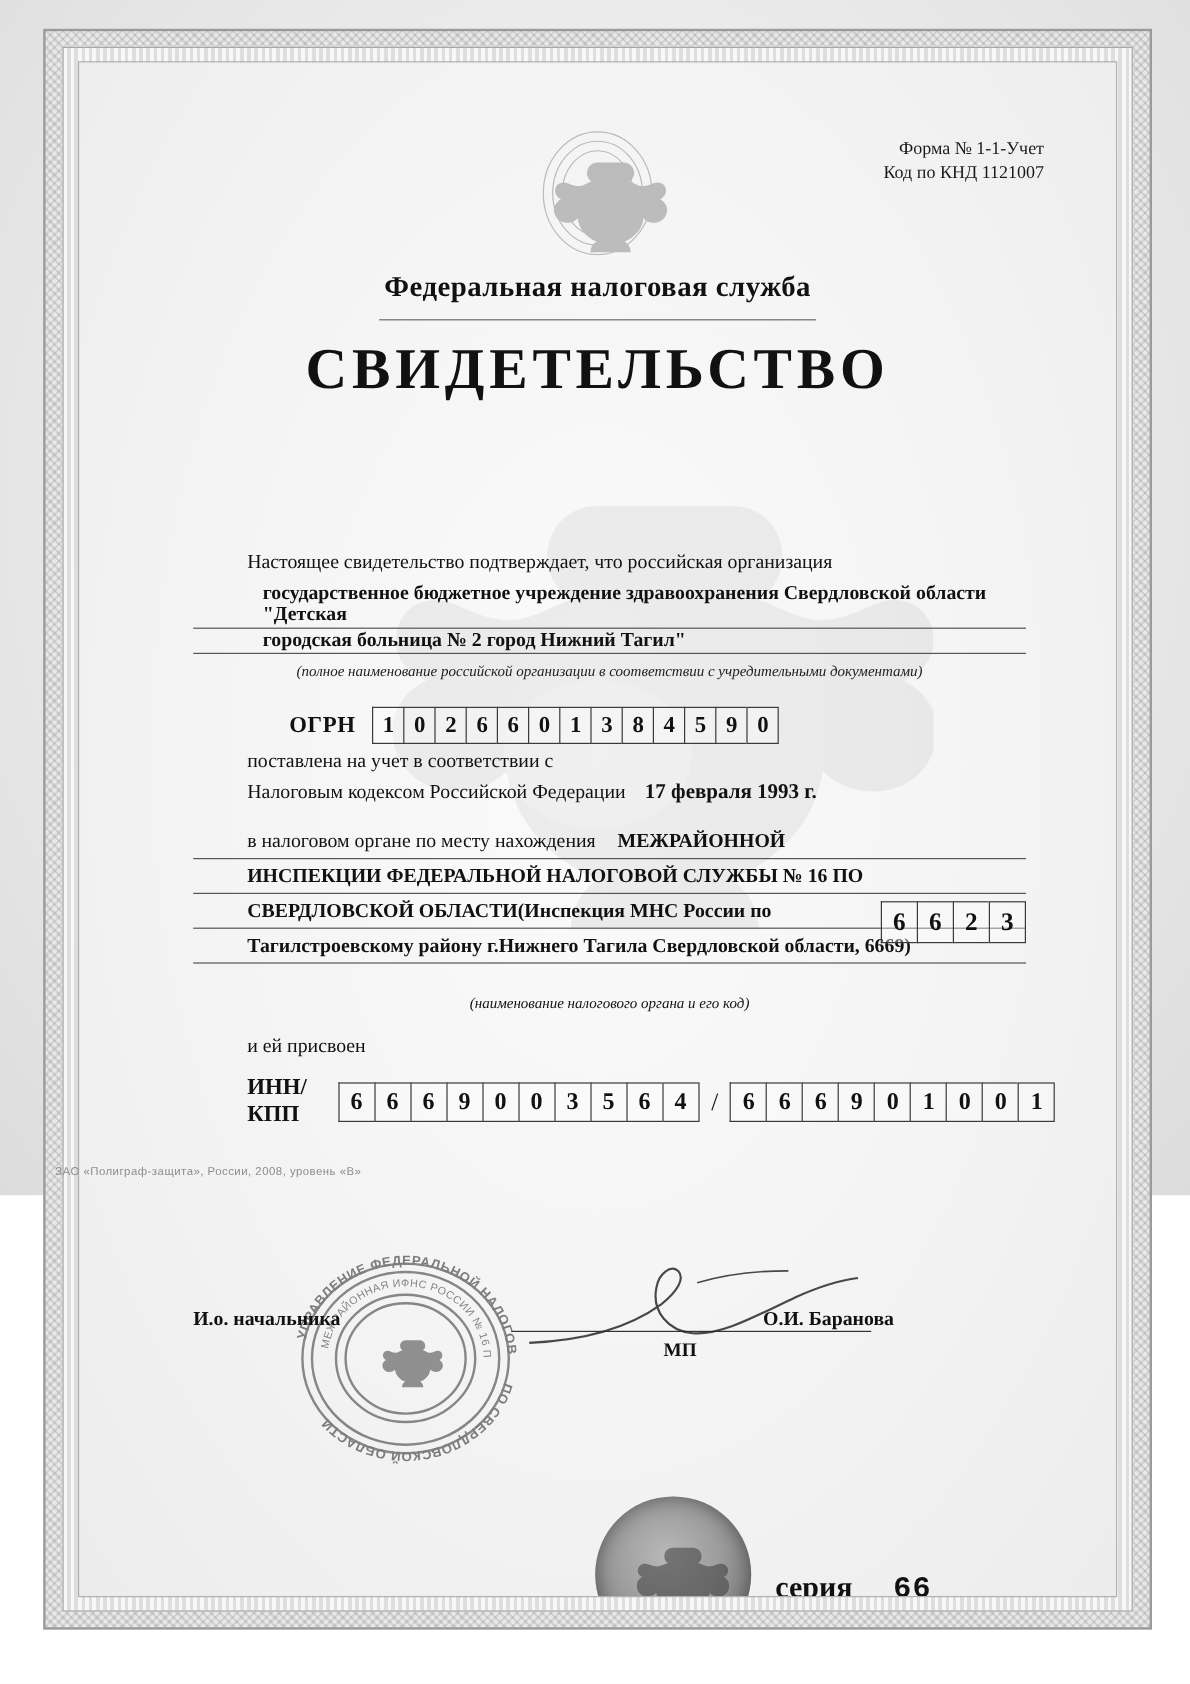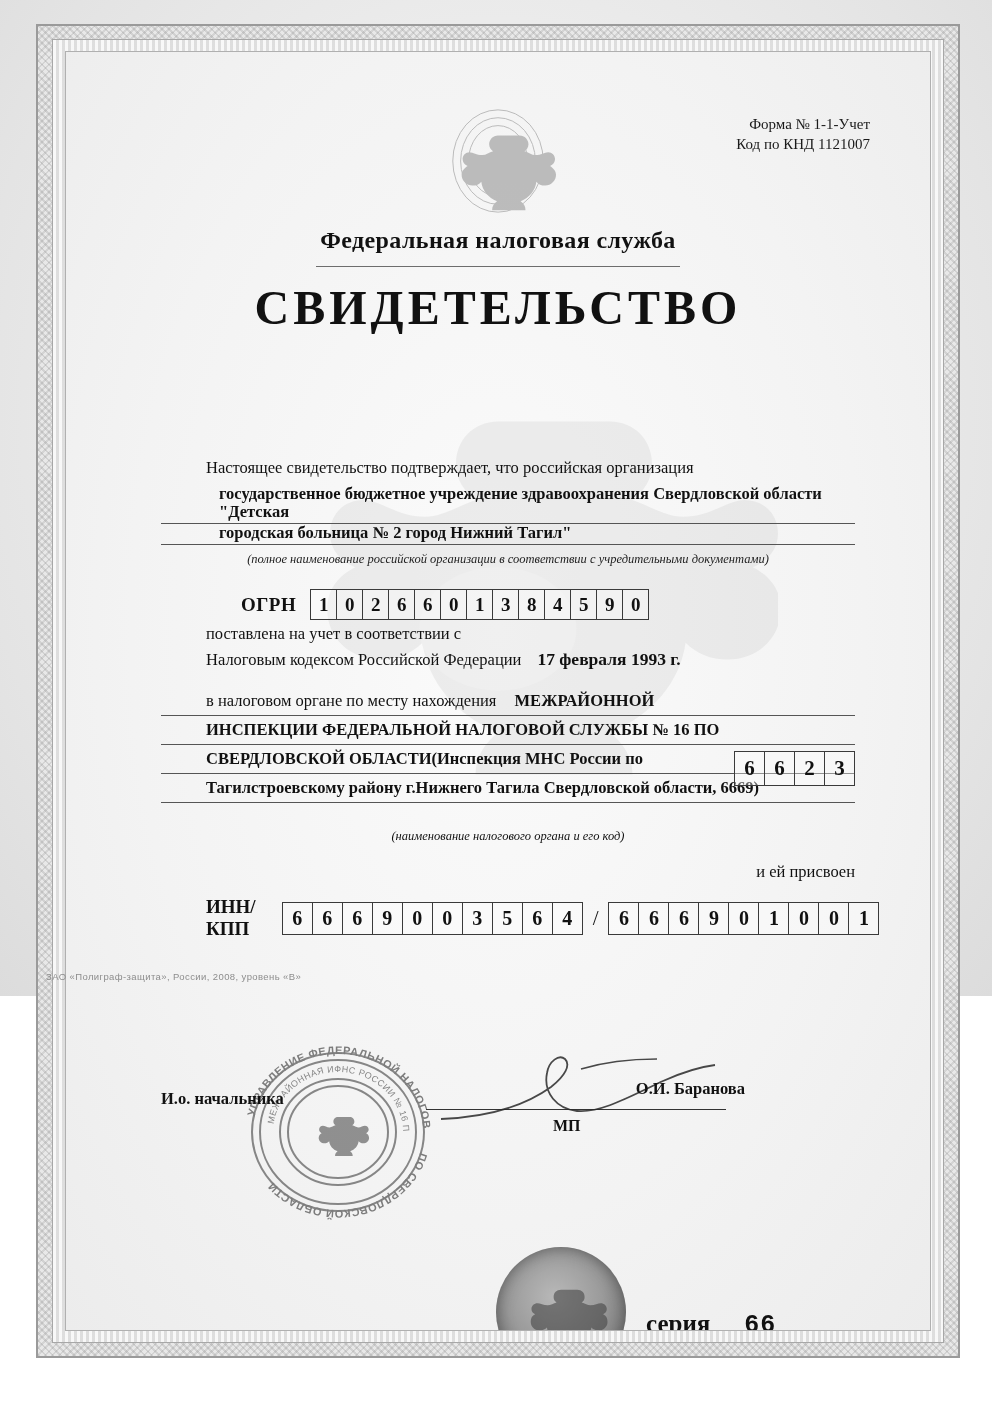--- a/index.html
+++ b/index.html
@@ -180,39 +180,39 @@
   .row-strong { font-weight: bold; font-size: 16.5px; }
 
   .code-boxes {
     position: absolute;
     right: 0; top: 64px;
   }
   .code-boxes .cell { width: 29px; height: 33px; font-size: 21px; }
 
   .caption-organ { text-align: center; font-style: italic; font-size: 12.5px; margin-top: 26px; }
 
-  .assigned { margin-top: 18px; padding-left: 45px; font-size: 16.5px; text-align: right; }
+  .assigned { margin-top: 18px; padding-left: 45px; font-size: 16.5px; }
 
   .inn-row { margin-top: 14px; padding-left: 45px; display: flex; align-items: center; }
   .inn-label { font-size: 19px; font-weight: bold; margin-right: 26px; }
   .slash { font-size: 21px; margin: 0 10px; }
   .inn-row .cell { width: 29px; height: 31px; font-size: 20px; }
 
   
   .sign-area { position: absolute; left: 95px; right: 75px; top: 995px; height: 140px; }
   .sign-label {
     position: absolute; left: 0; top: 42px;
     font-size: 16.5px; font-weight: bold;
   }
   .sign-rule {
     position: absolute; left: 265px; width: 300px; top: 62px;
     border-bottom: 1px solid #333;
   }
   .mp { position: absolute; left: 392px; top: 70px; font-size: 16px; font-weight: bold; }
-  .sign-name { position: absolute; right: 110px; top: 32px; font-size: 16.5px; font-weight: bold; }
+  .sign-name { position: absolute; right: 110px; top: 42px; font-size: 16.5px; font-weight: bold; }
   .signature {
     position: absolute; left: 270px; top: 0px; width: 300px; height: 80px;
     opacity: .85;
   }
   .signature svg { width: 100%; height: 100%; }
 
   
   .stamp {
     position: absolute;
     left: 60px; top: -10px;

